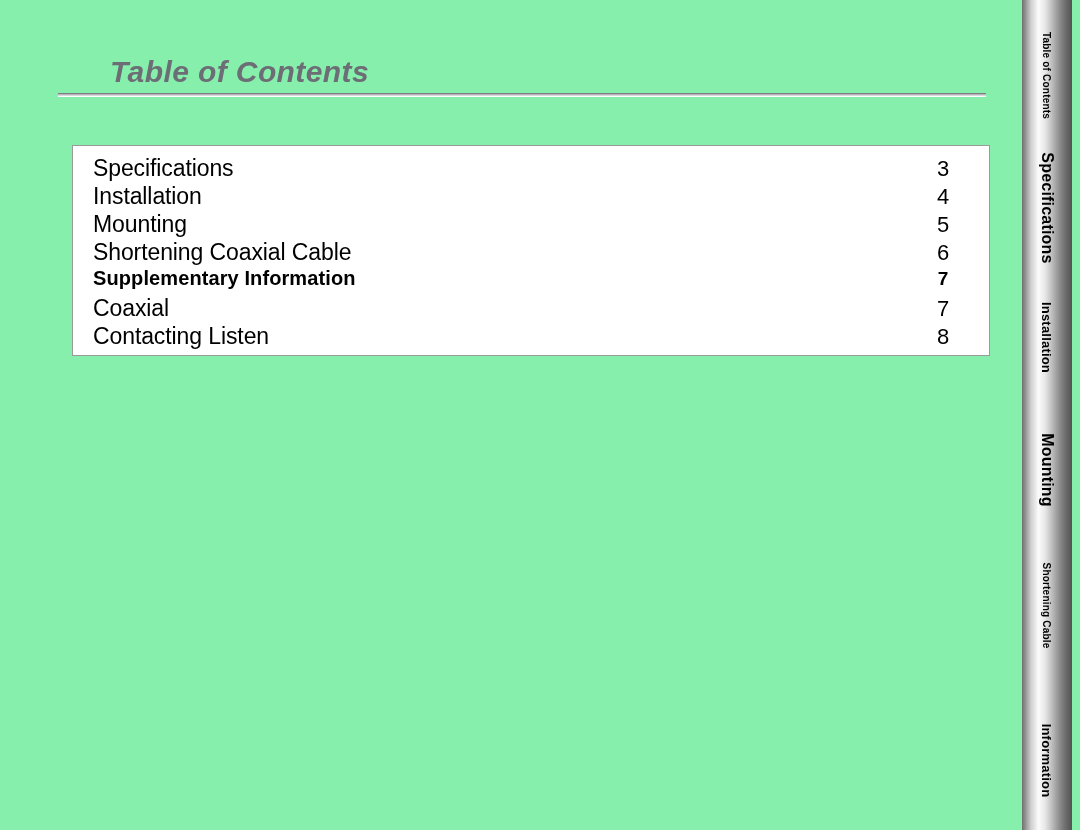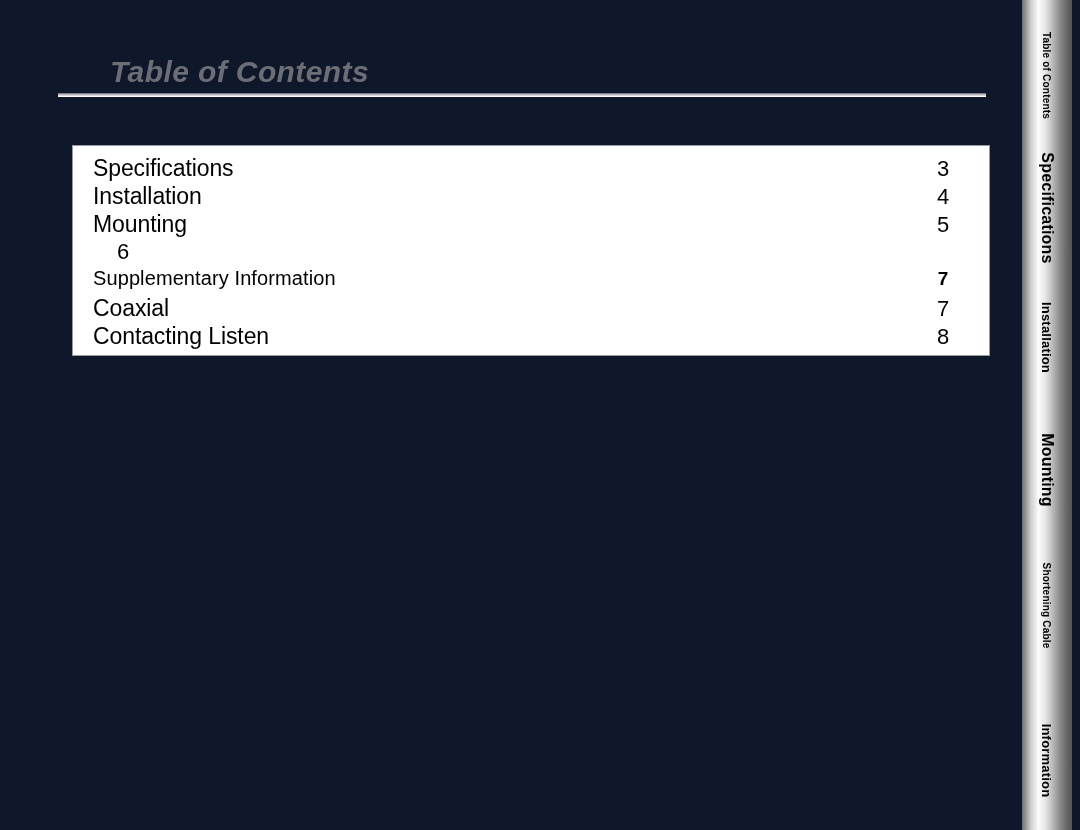--- a/index.html
+++ b/index.html
@@ -10,21 +10,21 @@
     height: 830px;
     background: #ffffff;
     font-family: "Liberation Sans", sans-serif;
     overflow: hidden;
   }
 
   #page {
     position: relative;
     width: 1080px;
     height: 830px;
-    background: #0f172a;
+    background: #86efac;
   }
 
   
   .page-title {
     position: absolute;
     left: 110px;
     top: 55px;
     font-family: "Liberation Sans", sans-serif;
     font-size: 30px;
     font-weight: bold;
@@ -81,21 +81,21 @@
     width: 60px;
     text-align: center;
     font-family: "Liberation Sans", sans-serif;
     font-size: 22px;
     font-weight: 300;
     color: #000000;
   }
 
   .toc-row.is-bold .toc-label {
     font-size: 20px;
-    font-weight: normal;
+    font-weight: bold;
     letter-spacing: 0.1px;
   }
 
   .toc-row.is-bold .toc-page {
     font-size: 19px;
     font-weight: bold;
   }
 
   
   .tab-strip {
@@ -156,20 +156,21 @@
       </div>
       <div class="toc-row">
         <span class="toc-label">Installation</span>
         <span class="toc-page">4</span>
       </div>
       <div class="toc-row">
         <span class="toc-label">Mounting</span>
         <span class="toc-page">5</span>
       </div>
       <div class="toc-row">
+        <span class="toc-label">Shortening Coaxial Cable</span>
         <span class="toc-page">6</span>
       </div>
       <div class="toc-row is-bold">
         <span class="toc-label">Supplementary Information</span>
         <span class="toc-page">7</span>
       </div>
       <div class="toc-row">
         <span class="toc-label">Coaxial</span>
         <span class="toc-page">7</span>
       </div>

